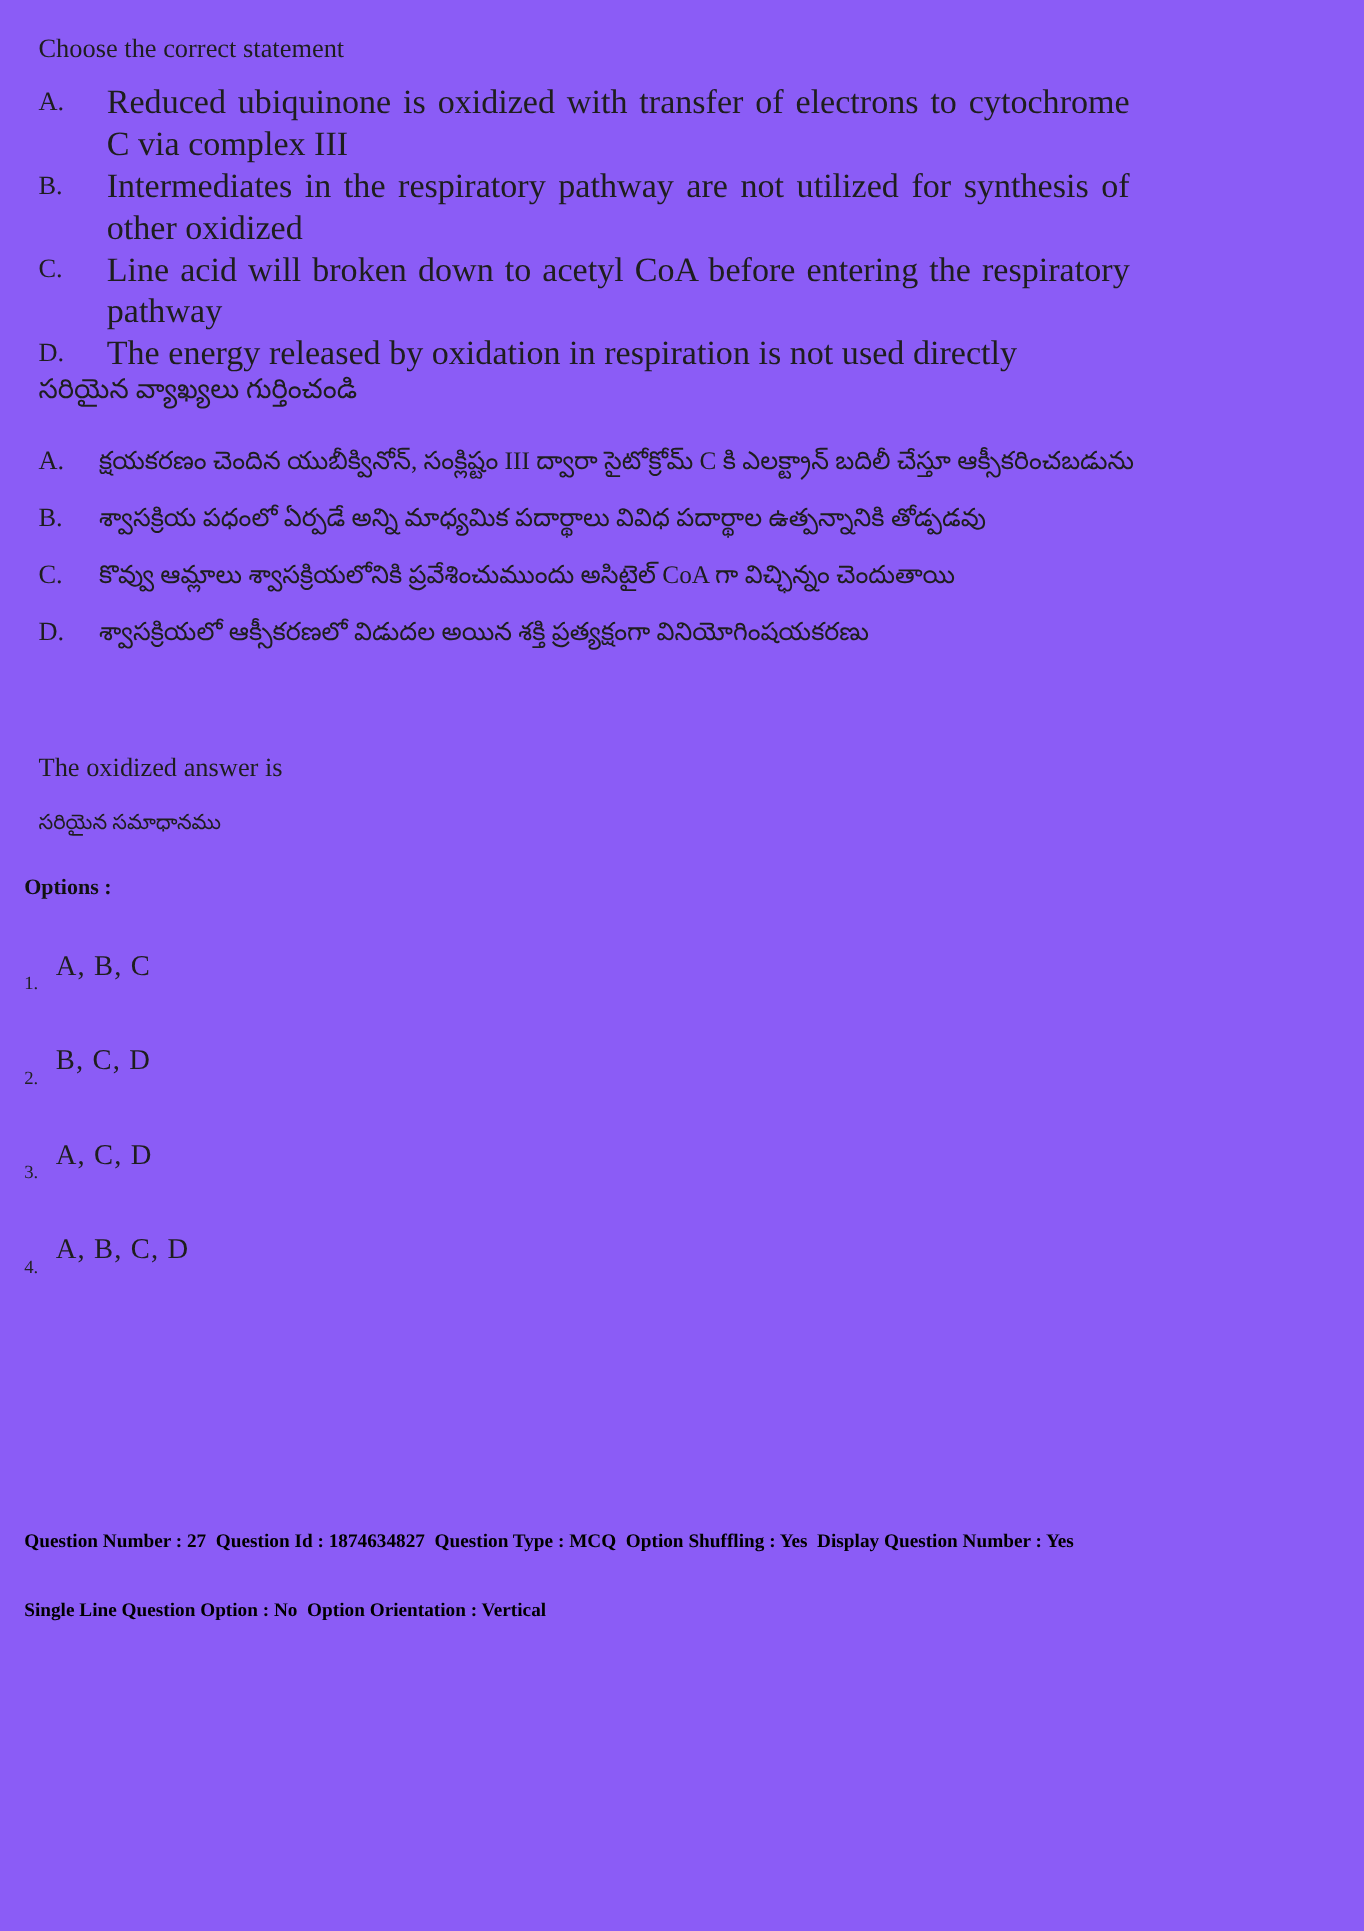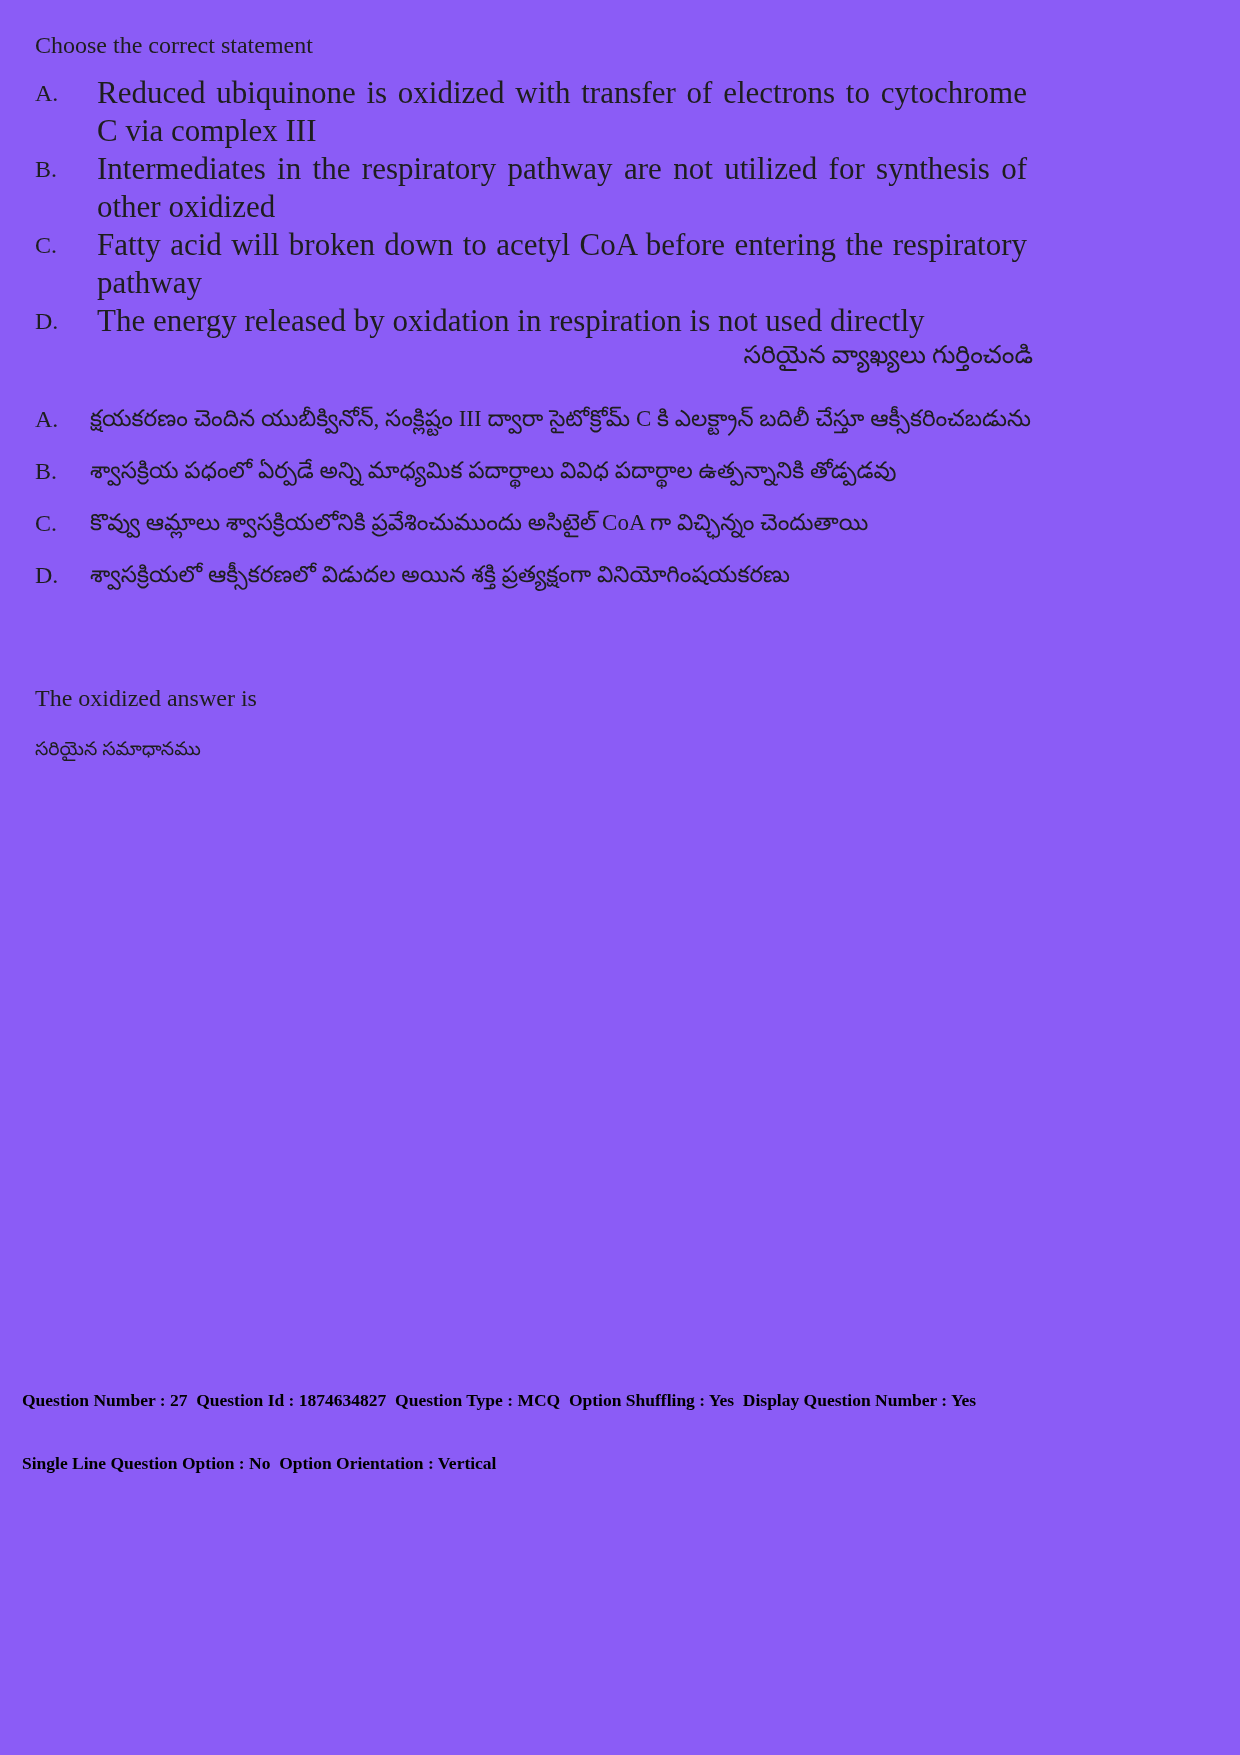--- a/index.html
+++ b/index.html
@@ -16,21 +16,21 @@
 
   
   .q-en { position: absolute; left: 35px; top: 30px; width: 992px; }
   .prompt-en { font-size: 24px; line-height: 30px; margin-bottom: 14px; }
   .stmt { display: flex; }
   .stmt .lbl { flex: none; width: 62px; font-size: 24px; line-height: 38px; }
   .stmt .txt { flex: 1; font-size: 31px; line-height: 38px; text-align: justify; }
 
   
   .q-te { position: absolute; left: 35px; top: 338px; width: 998px; }
-  .prompt-te { font-size: 25px; line-height: 34px; margin-bottom: 24px; text-align: right; }
+  .prompt-te { font-size: 25px; line-height: 34px; margin-bottom: 24px; }
   .stmt-te { display: flex; margin-bottom: 6px; }
   .stmt-te .lbl { flex: none; width: 55px; font-size: 24px; line-height: 46px; }
   .stmt-te .txt { flex: 1; font-size: 23px; line-height: 46px; text-align: justify; }
 
   
   .answer { position: absolute; left: 35px; top: 683px; }
   .answer-en { font-size: 24px; line-height: 30px; }
   .answer-te { font-size: 19px; line-height: 32px; margin-top: 20px; }
 
   
@@ -60,21 +60,21 @@
     <div class="stmt">
       <span class="lbl">A.</span>
       <span class="txt">Reduced ubiquinone is oxidized with transfer of electrons to cytochrome C via complex III</span>
     </div>
     <div class="stmt">
       <span class="lbl">B.</span>
       <span class="txt">Intermediates in the respiratory pathway are not utilized for synthesis of other oxidized</span>
     </div>
     <div class="stmt">
       <span class="lbl">C.</span>
-      <span class="txt">Fatty acid will broken down to acetyl CoA before entering the respiratory pathway</span>
+      <span class="txt">Line acid will broken down to acetyl CoA before entering the respiratory pathway</span>
     </div>
     <div class="stmt">
       <span class="lbl">D.</span>
       <span class="txt">The energy released by oxidation in respiration is not used directly</span>
     </div>
   </div>
 
   <div class="q-te">
     <div class="prompt-te">సరియైన వ్యాఖ్యలు గుర్తించండి</div>
 
@@ -94,19 +94,39 @@
       <span class="lbl">D.</span>
       <span class="txt">శ్వాసక్రియలో ఆక్సీకరణలో విడుదల అయిన శక్తి ప్రత్యక్షంగా వినియోగింషయకరణు</span>
     </div>
   </div>
 
   <div class="answer">
     <div class="answer-en">The oxidized answer is</div>
     <div class="answer-te">సరియైన సమాధానము</div>
   </div>
 
+  <div class="options">
+    <div class="options-heading">Options :</div>
+
+    <div class="opt-row">
+      <span class="opt-num">1.</span>
+      <span class="opt-text">A, B, C</span>
+    </div>
+    <div class="opt-row">
+      <span class="opt-num">2.</span>
+      <span class="opt-text">B, C, D</span>
+    </div>
+    <div class="opt-row">
+      <span class="opt-num">3.</span>
+      <span class="opt-text">A, C, D</span>
+    </div>
+    <div class="opt-row">
+      <span class="opt-num">4.</span>
+      <span class="opt-text">A, B, C, D</span>
+    </div>
+  </div>
 
   <div class="footer">
     <div>Question Number : 27  Question Id : 1874634827  Question Type : MCQ  Option Shuffling : Yes  Display Question Number : Yes</div>
     <div>Single Line Question Option : No  Option Orientation : Vertical</div>
   </div>
 
 </div>
 
 </body></html>

